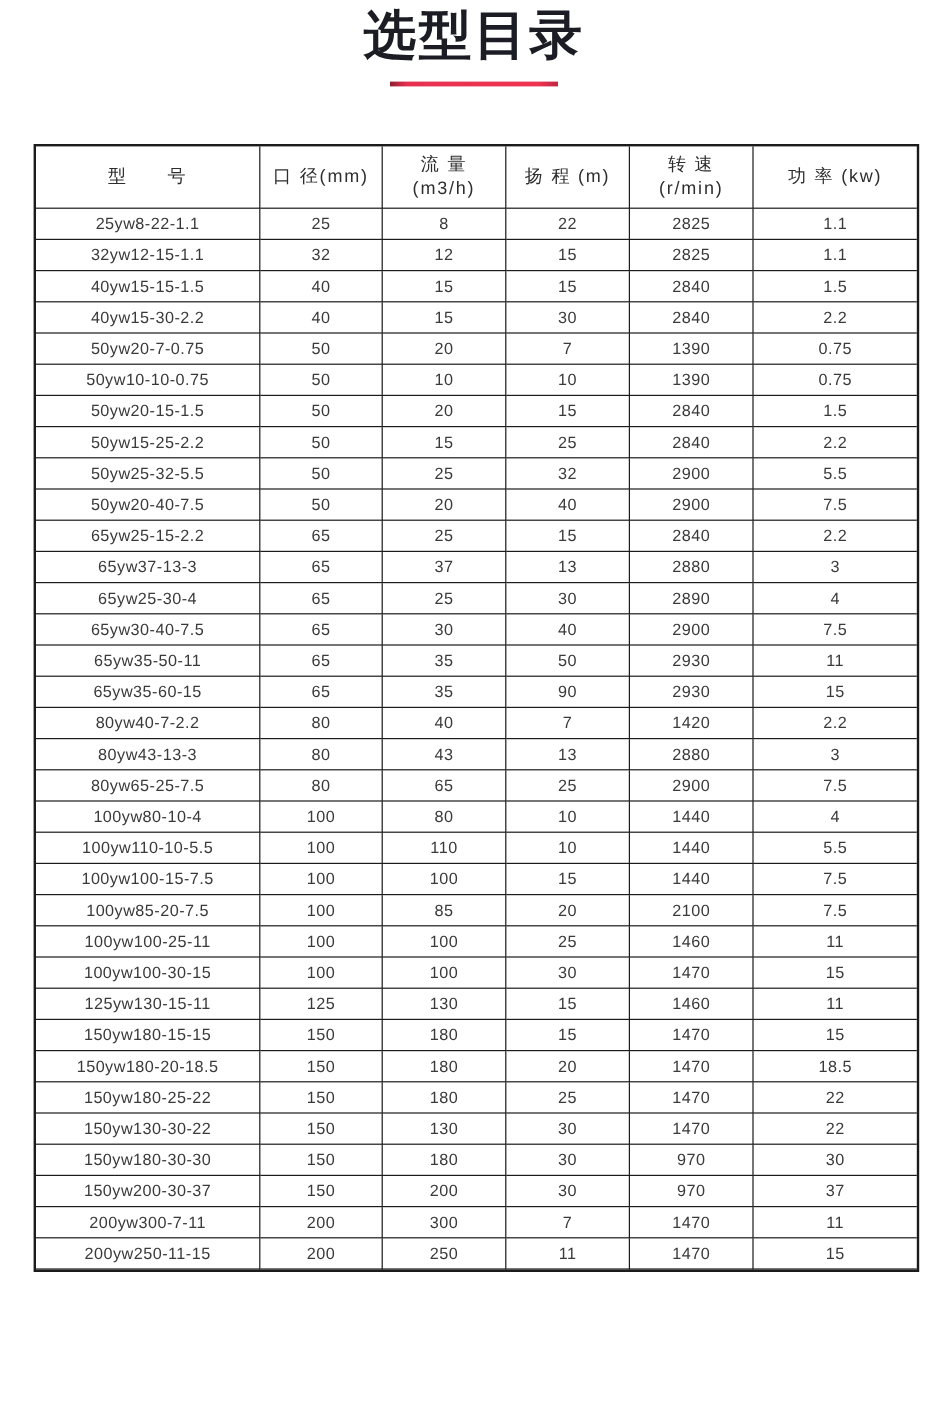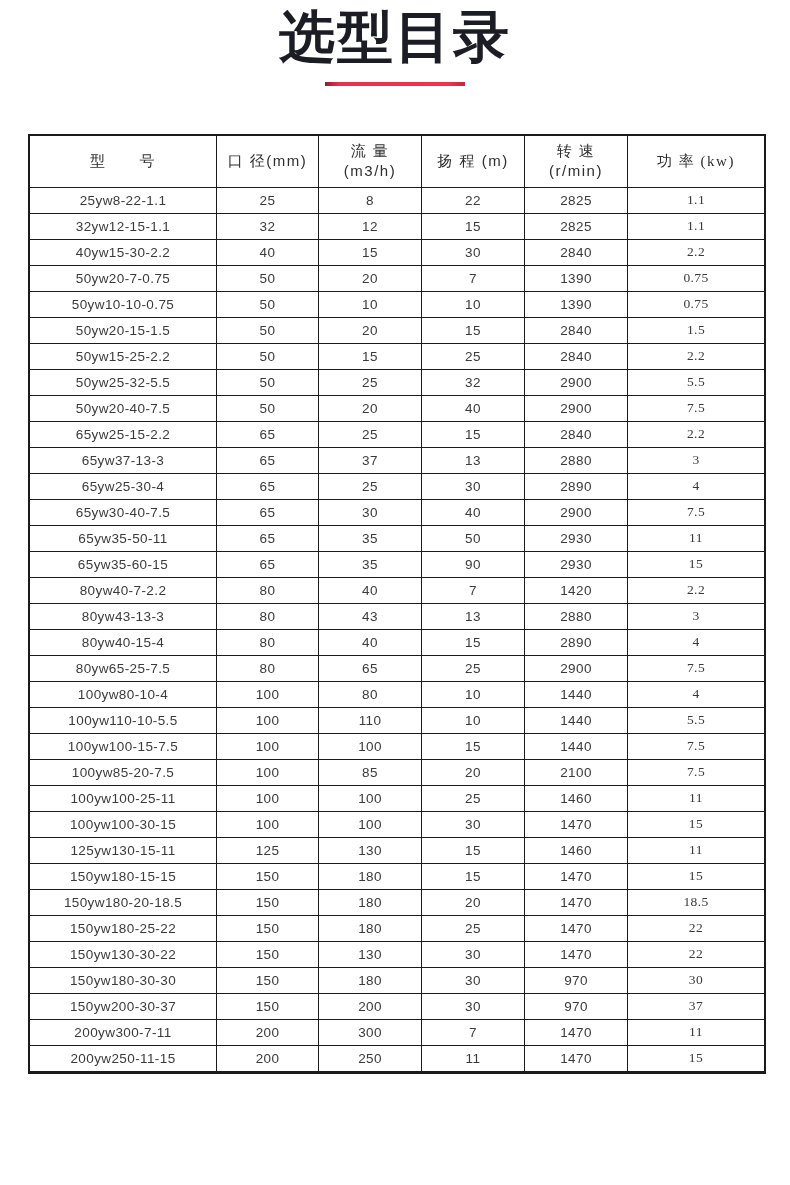--- a/index.html
+++ b/index.html
@@ -10,21 +10,21 @@
   body {
     width: 790px;
     height: 1185px;
     overflow: hidden;
     font-family: "Liberation Sans", sans-serif;
   }
   .page-title {
     margin: 6px 0 0 0;
     text-align: center;
     font-family: "DejaVu Sans", "Liberation Sans", sans-serif;
-    font-size: 56px;
+    font-size: 44px;
     line-height: 1.1;
     font-weight: 700;
     letter-spacing: 2px;
     color: #1c1c24;
   }
   .title-underline {
     width: 140px;
     height: 4px;
     margin: 14px auto 0 auto;
     background: linear-gradient(90deg, #8f1d31 0%, #e73150 10%, #ef3453 88%, #c02740 100%);
@@ -43,21 +43,21 @@
   th, td {
     box-sizing: border-box;
     padding: 0;
     text-align: center;
     vertical-align: middle;
     border-right: 1.5px solid #1b1b1b;
     border-bottom: 1.5px solid #1b1b1b;
     overflow: hidden;
     white-space: nowrap;
   }
-  th:last-child, td:last-child { border-right: none; font-family: Liberation Serif, serif; }
+  th:last-child, td:last-child { border-right: none; }
   th {
     height: 52px;
     font-weight: 400;
     font-size: 15px;
     line-height: 1.35;
     color: #2e2e2e;
     letter-spacing: 1.5px;
   }
   td {
     height: 26px;
@@ -125,20 +125,28 @@
   </tr>
           <tr>
     <td>32yw12-15-1.1</td>
     <td>32</td>
     <td>12</td>
     <td>15</td>
     <td>2825</td>
     <td>1.1</td>
   </tr>
           <tr>
+    <td>40yw15-15-1.5</td>
+    <td>40</td>
+    <td>15</td>
+    <td>15</td>
+    <td>2840</td>
+    <td>1.5</td>
+  </tr>
+          <tr>
     <td>40yw15-30-2.2</td>
     <td>40</td>
     <td>15</td>
     <td>30</td>
     <td>2840</td>
     <td>2.2</td>
   </tr>
           <tr>
     <td>50yw20-7-0.75</td>
     <td>50</td>
@@ -245,28 +253,20 @@
   </tr>
           <tr>
     <td>80yw43-13-3</td>
     <td>80</td>
     <td>43</td>
     <td>13</td>
     <td>2880</td>
     <td>3</td>
   </tr>
           <tr>
-    <td>80yw40-15-4</td>
-    <td>80</td>
-    <td>40</td>
-    <td>15</td>
-    <td>2890</td>
-    <td>4</td>
-  </tr>
-          <tr>
     <td>80yw65-25-7.5</td>
     <td>80</td>
     <td>65</td>
     <td>25</td>
     <td>2900</td>
     <td>7.5</td>
   </tr>
           <tr>
     <td>100yw80-10-4</td>
     <td>100</td>

